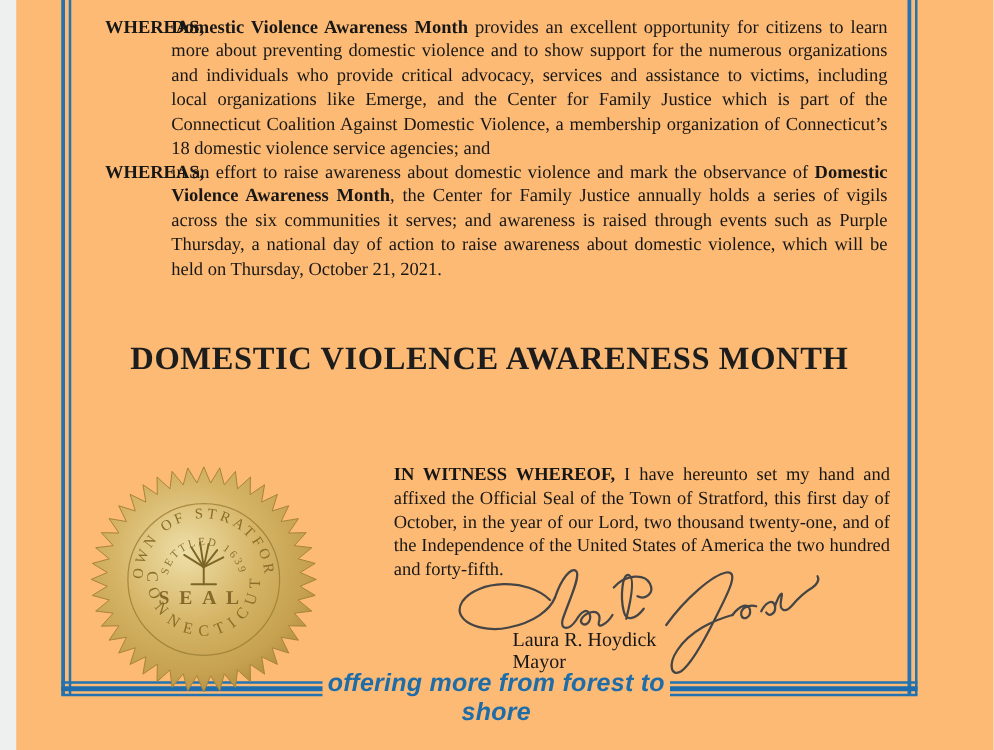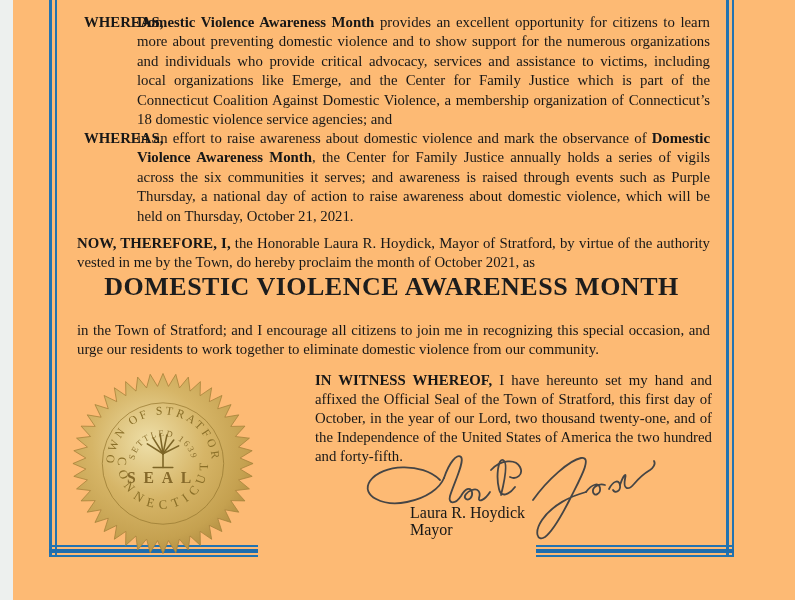--- a/index.html
+++ b/index.html
@@ -78,25 +78,23 @@
   <div class="para whereas w1">
     <span class="label">WHEREAS,</span>
     <div class="body"><span class="b">Domestic Violence Awareness Month</span><span> provides an excellent opportunity for citizens to learn more about preventing domestic violence and to show support for the numerous organizations and individuals who provide critical advocacy, services and assistance to victims, including local organizations like Emerge, and the Center for Family Justice which is part of the Connecticut Coalition Against Domestic Violence, a membership organization of Connecticut’s 18 domestic violence service agencies; and</span></div>
   </div>
 
   <div class="para whereas w2">
     <span class="label">WHEREAS,</span>
     <div class="body"><span>in an effort to raise awareness about domestic violence and mark the observance of </span><span class="b">Domestic Violence Awareness Month</span><span>, the Center for Family Justice annually holds a series of vigils across the six communities it serves; and awareness is raised through events such as Purple Thursday, a national day of action to raise awareness about domestic violence, which will be held on Thursday, October 21, 2021.</span></div>
   </div>
 
-  <div class="para therefore"><span class="b">NOW, THEREFORE, I,</span><span> the Honorable Laura R. Hoydick, Mayor of Stratford, by virtue of the authority vested in me by the Town, do hereby proclaim the month of October 2021, as</span></div>
 
   <div class="main-title">DOMESTIC VIOLENCE AWARENESS MONTH</div>
 
-  <div class="para closing">in the Town of Stratford; and I encourage all citizens to join me in recognizing this special occasion, and urge our residents to work together to eliminate domestic violence from our community.</div>
 
   <div class="para witness"><span class="b">IN WITNESS WHEREOF,</span><span> I have hereunto set my hand and affixed the Official Seal of the Town of Stratford, this first day of October, in the year of our Lord, two thousand twenty-one, and of the Independence of the United States of America the two hundred and forty-fifth.</span></div>
 
   <div class="seal-wrap">
     <svg width="186" height="187" viewBox="-95 -94 190 190">
       <defs>
         <radialGradient id="goldGrad" cx="42%" cy="38%" r="70%">
           <stop offset="0%" stop-color="#eedfa8"></stop>
           <stop offset="45%" stop-color="#d6b567"></stop>
           <stop offset="78%" stop-color="#c5a150"></stop>
@@ -143,13 +141,14 @@
         <path d="M 268 44 C 274 36, 281 34, 282 40 C 283 46, 276 49, 275 44 C 274 39, 281 35, 287 37"></path>
         <path d="M 291 41 C 295 33, 301 31, 302 37 C 303 43, 297 46, 295 42"></path>
         <path d="M 302 37 C 305 28, 309 23, 307 31 C 305 41, 310 43, 316 36 C 321 30, 327 25, 332 22 C 335 20, 338 16, 336 13"></path>
       </g>
     </svg>
   </div>
 
   <div class="typed-name">Laura R. Hoydick</div>
   <div class="typed-role">Mayor</div>
 
+  <div class="tagline">offering more from forest to shore</div>
 </div>
 
 </body></html>

